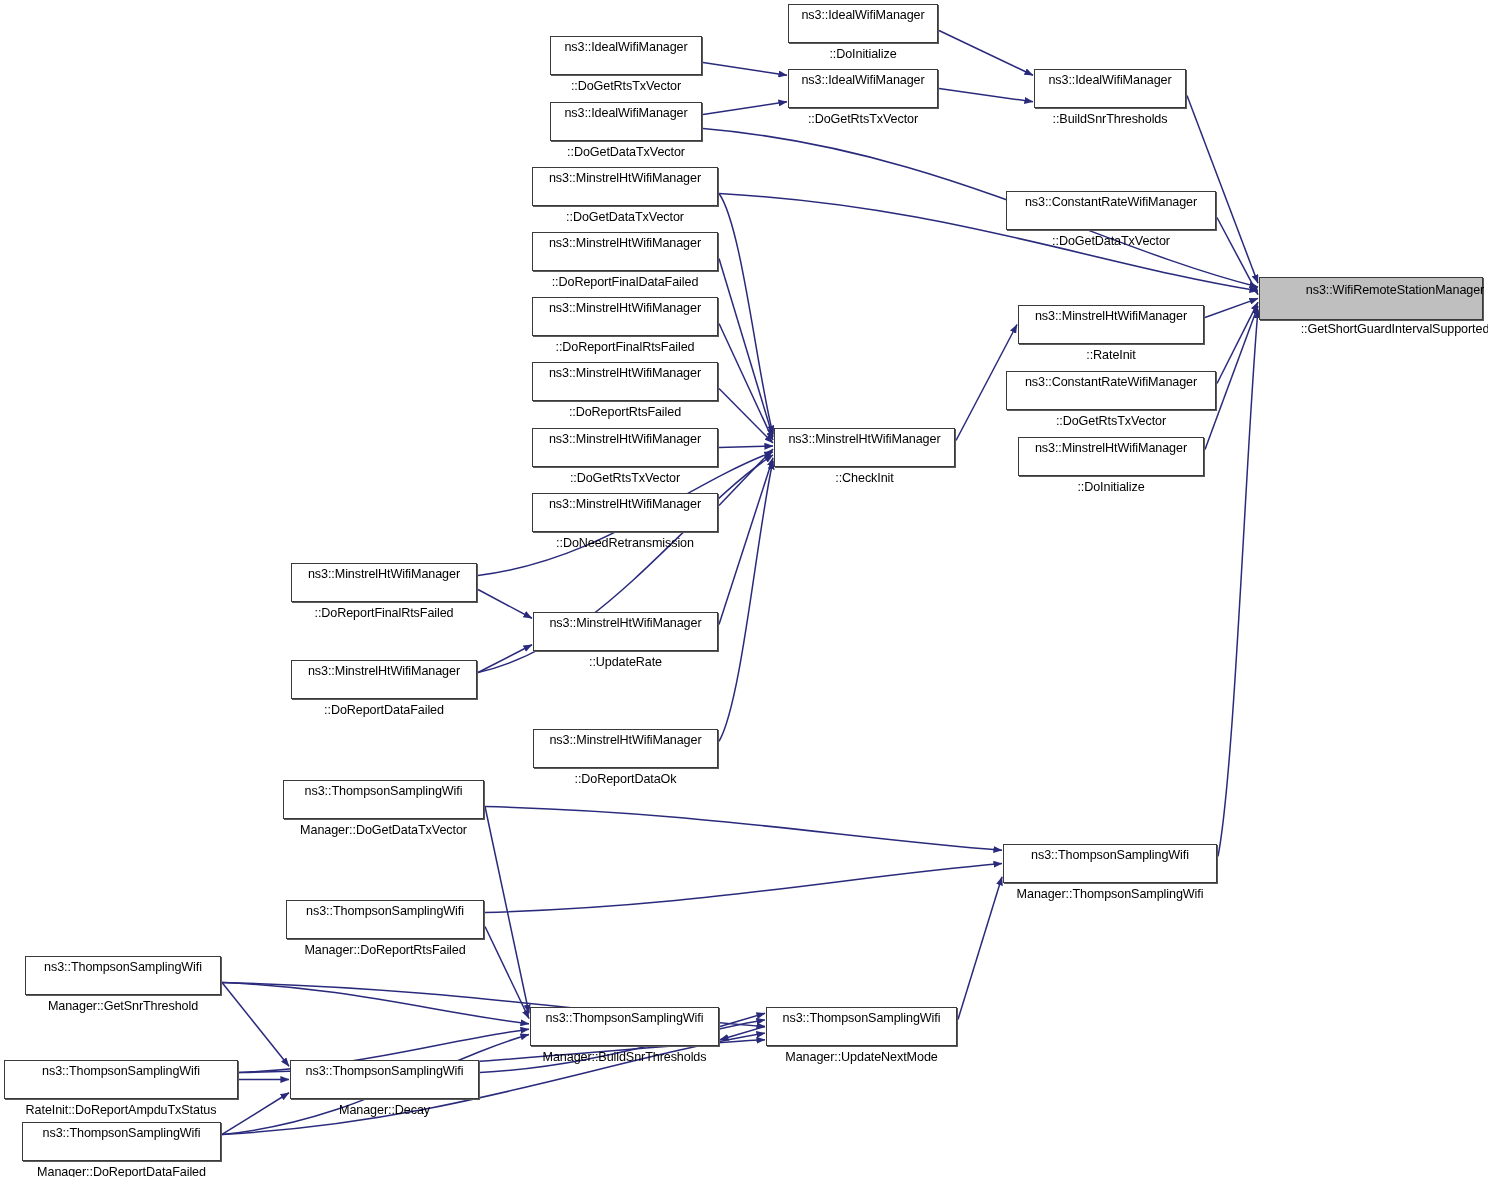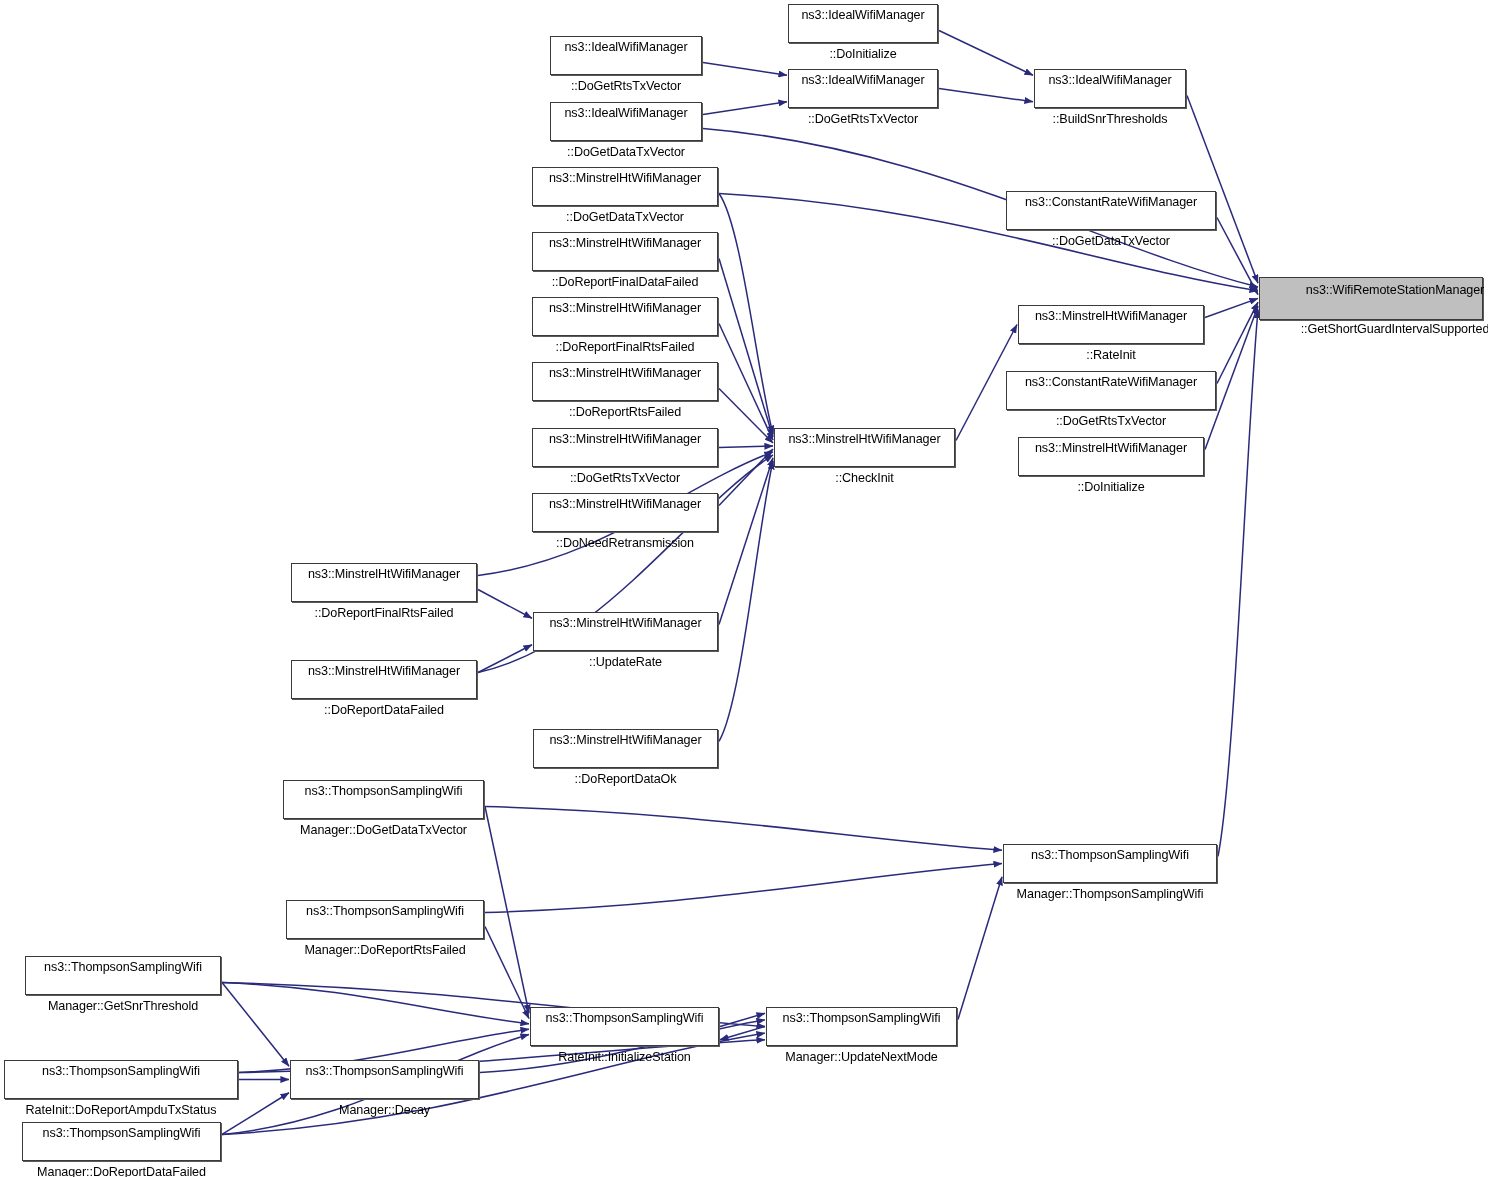--- a/index.html
+++ b/index.html
@@ -121,19 +121,19 @@
       <div class="node" style="left: 1018px; top: 437px; width: 186px; height: 39px;"><span class="l1">ns3::MinstrelHtWifiManager</span><span class="l2">::DoInitialize</span></div>
       <div class="node" style="left: 532px; top: 493px; width: 186px; height: 39px;"><span class="l1">ns3::MinstrelHtWifiManager</span><span class="l2">::DoNeedRetransmission</span></div>
       <div class="node" style="left: 291px; top: 563px; width: 186px; height: 39px;"><span class="l1">ns3::MinstrelHtWifiManager</span><span class="l2">::DoReportFinalRtsFailed</span></div>
       <div class="node" style="left: 533px; top: 612px; width: 185px; height: 39px;"><span class="l1">ns3::MinstrelHtWifiManager</span><span class="l2">::UpdateRate</span></div>
       <div class="node" style="left: 291px; top: 660px; width: 186px; height: 39px;"><span class="l1">ns3::MinstrelHtWifiManager</span><span class="l2">::DoReportDataFailed</span></div>
       <div class="node" style="left: 533px; top: 729px; width: 185px; height: 39px;"><span class="l1">ns3::MinstrelHtWifiManager</span><span class="l2">::DoReportDataOk</span></div>
       <div class="node" style="left: 283px; top: 780px; width: 201px; height: 39px;"><span class="l1">ns3::ThompsonSamplingWifi</span><span class="l2">Manager::DoGetDataTxVector</span></div>
       <div class="node" style="left: 1003px; top: 844px; width: 214px; height: 39px;"><span class="l1">ns3::ThompsonSamplingWifi</span><span class="l2">Manager::ThompsonSamplingWifi</span></div>
       <div class="node" style="left: 286px; top: 900px; width: 198px; height: 39px;"><span class="l1">ns3::ThompsonSamplingWifi</span><span class="l2">Manager::DoReportRtsFailed</span></div>
       <div class="node" style="left: 25px; top: 956px; width: 196px; height: 39px;"><span class="l1">ns3::ThompsonSamplingWifi</span><span class="l2">Manager::GetSnrThreshold</span></div>
-      <div class="node" style="left: 530px; top: 1007px; width: 189px; height: 39px;"><span class="l1">ns3::ThompsonSamplingWifi</span><span class="l2">RateInit::InitializeStation</span></div>
+      <div class="node" style="left: 530px; top: 1007px; width: 189px; height: 39px;"><span class="l1">ns3::ThompsonSamplingWifi</span><span class="l2">Manager::BuildSnrThresholds</span></div>
       <div class="node" style="left: 766px; top: 1007px; width: 191px; height: 39px;"><span class="l1">ns3::ThompsonSamplingWifi</span><span class="l2">Manager::UpdateNextMode</span></div>
       <div class="node" style="left: 4px; top: 1060px; width: 234px; height: 39px;"><span class="l1">ns3::ThompsonSamplingWifi</span><span class="l2">RateInit::DoReportAmpduTxStatus</span></div>
       <div class="node" style="left: 290px; top: 1060px; width: 189px; height: 39px;"><span class="l1">ns3::ThompsonSamplingWifi</span><span class="l2">Manager::Decay</span></div>
       <div class="node" style="left: 22px; top: 1122px; width: 199px; height: 39px;"><span class="l1">ns3::ThompsonSamplingWifi</span><span class="l2">Manager::DoReportDataFailed</span></div>
     </div>
 </div>
 
 </body></html>

